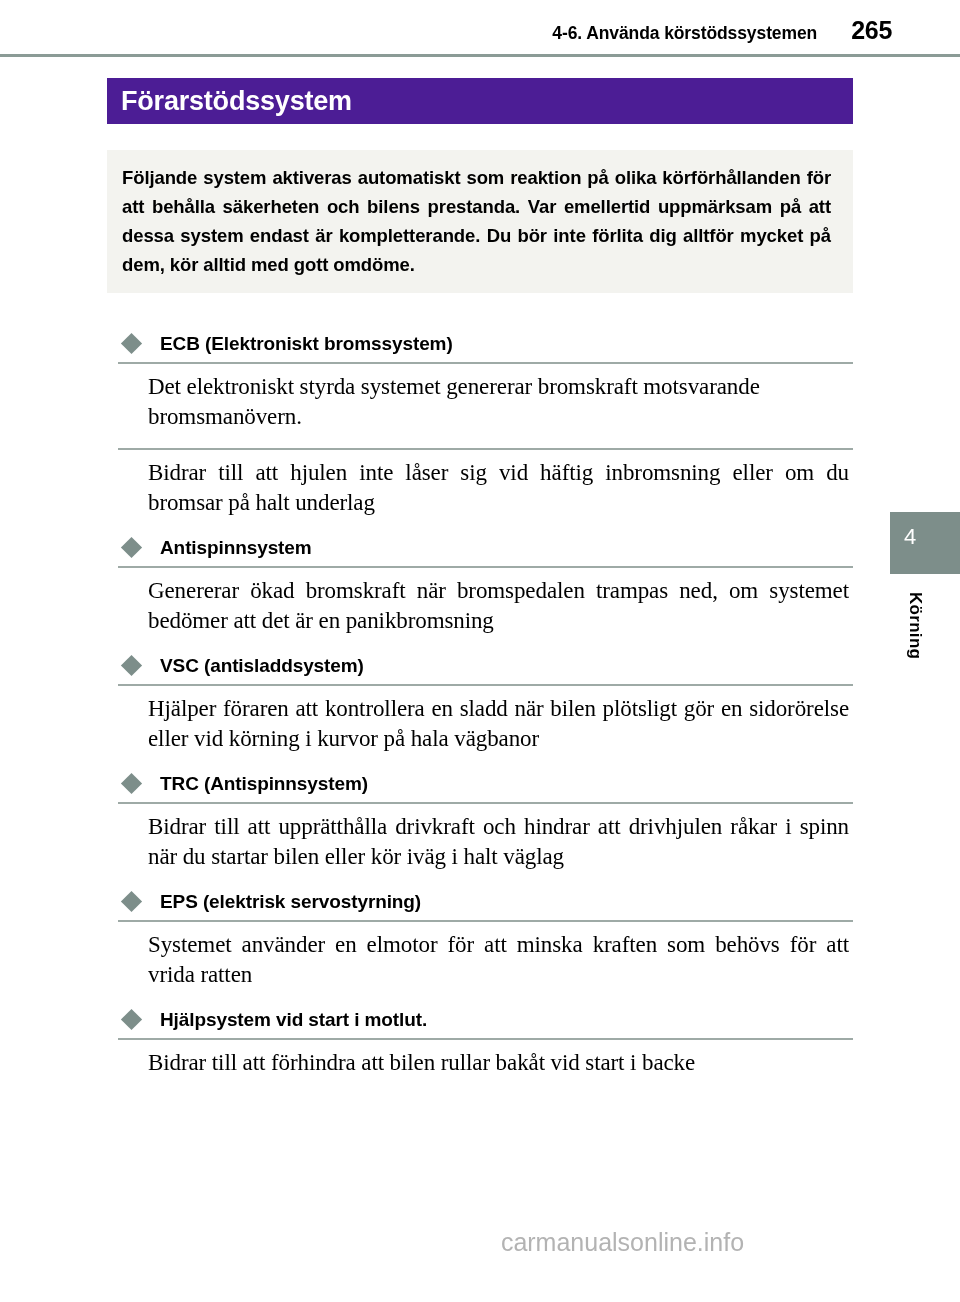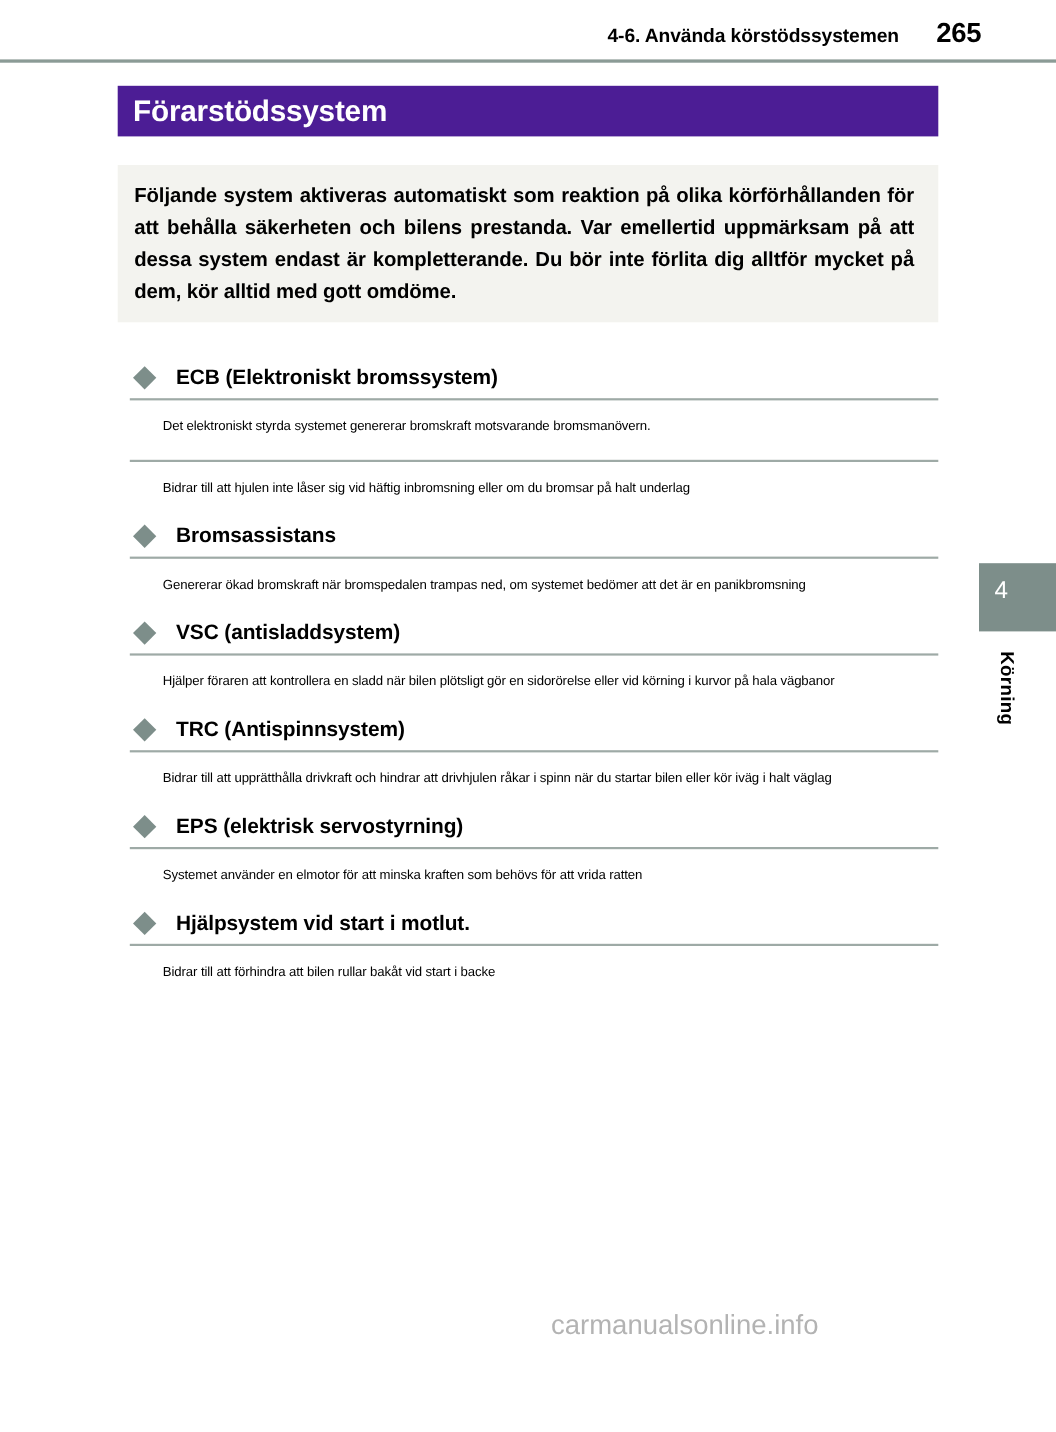--- a/index.html
+++ b/index.html
@@ -151,37 +151,38 @@
     line-height: 27px;
     letter-spacing: -0.1px;
   }
   .entry-rule {
     margin: 5px 0 0 11px;
     width: 735px;
     height: 2px;
     background: #9eaaa6;
   }
   .entry-body {
-    font-size: 12px;
+    font-size: 23px;
     line-height: 30px;
     text-align: justify;
     letter-spacing: -0.1px;
     margin: 8px 0 16px 0;
     padding-left: 41px;
     padding-right: 4px;
+    font-family: Liberation Serif, serif;
   }
   .entry-body.nojust {
     text-align: left;
   }
 
   
   .watermark {
     position: absolute;
     left: 0;
-    top: 1191px;
+    top: 1228px;
     width: 960px;
     text-align: center;
     color: #b3b3b3;
     font-size: 25px;
     letter-spacing: 0px;
     padding-left: 285px;
     box-sizing: border-box;
   }
 </style>
 </head>
@@ -220,21 +221,21 @@
   </div>
 
   <div class="entry">
     <div class="entry-rule"></div>
     <p class="entry-body">Bidrar till att hjulen inte låser sig vid häftig inbromsning eller om du bromsar på halt underlag</p>
   </div>
 
   <div class="entry">
     <div class="entry-heading">
       <span class="diamond-icon"></span>
-      <span class="entry-heading-text">Bromsassistans</span>
+      <span class="entry-heading-text">Antispinnsystem</span>
     </div>
     <div class="entry-rule"></div>
     <p class="entry-body">Genererar ökad bromskraft när bromspedalen trampas ned, om systemet bedömer att det är en panikbromsning</p>
   </div>
 
   <div class="entry">
     <div class="entry-heading">
       <span class="diamond-icon"></span>
       <span class="entry-heading-text">VSC (antisladdsystem)</span>
     </div>

